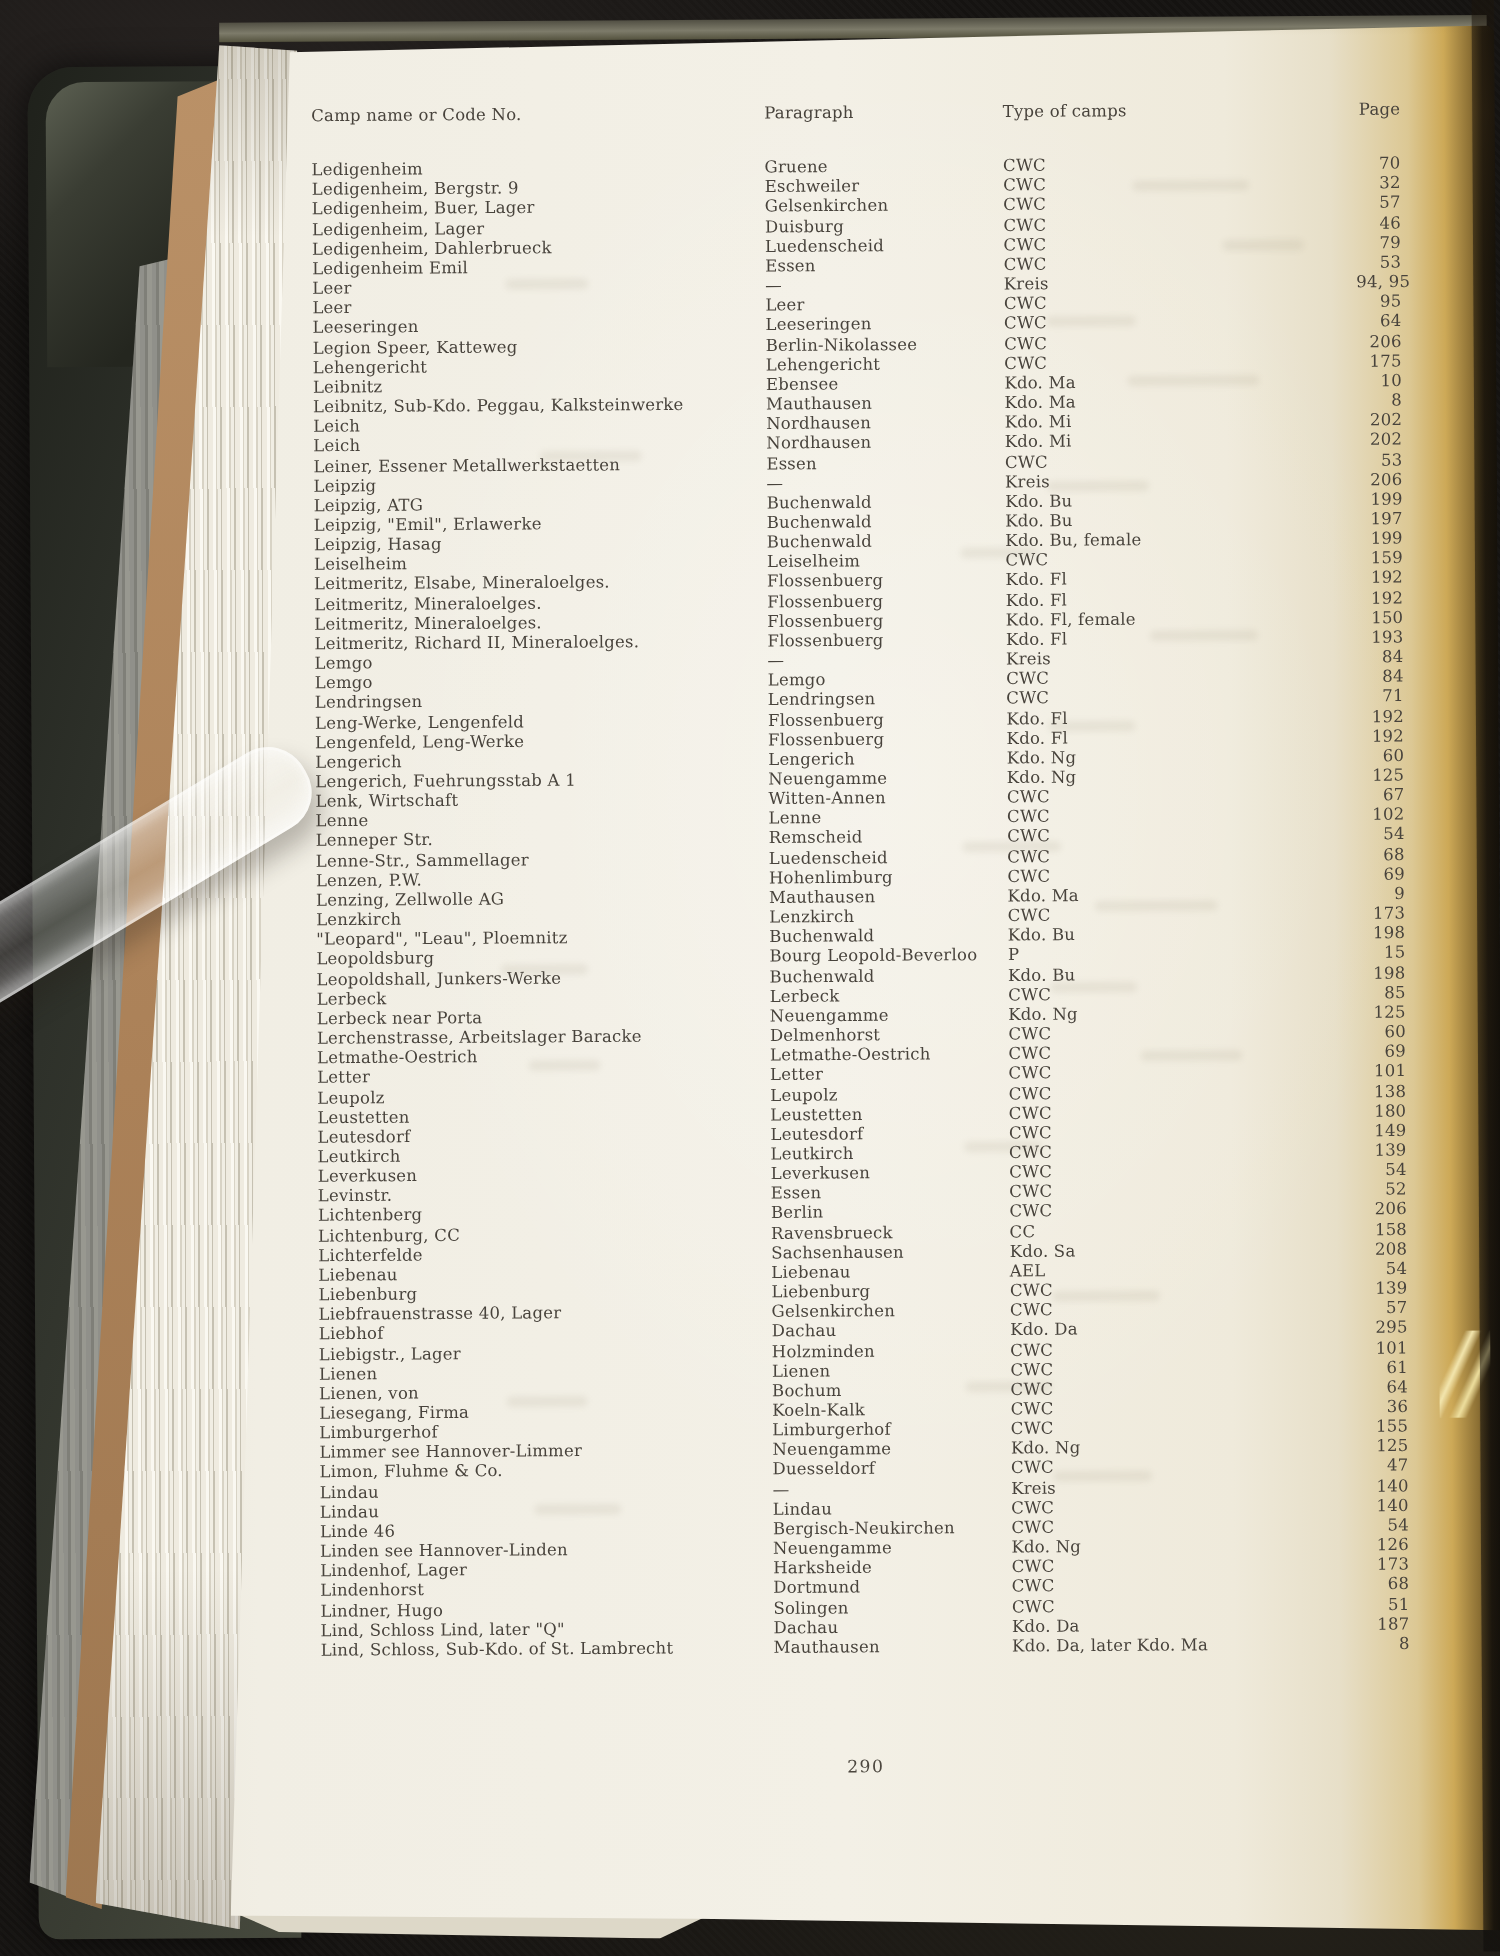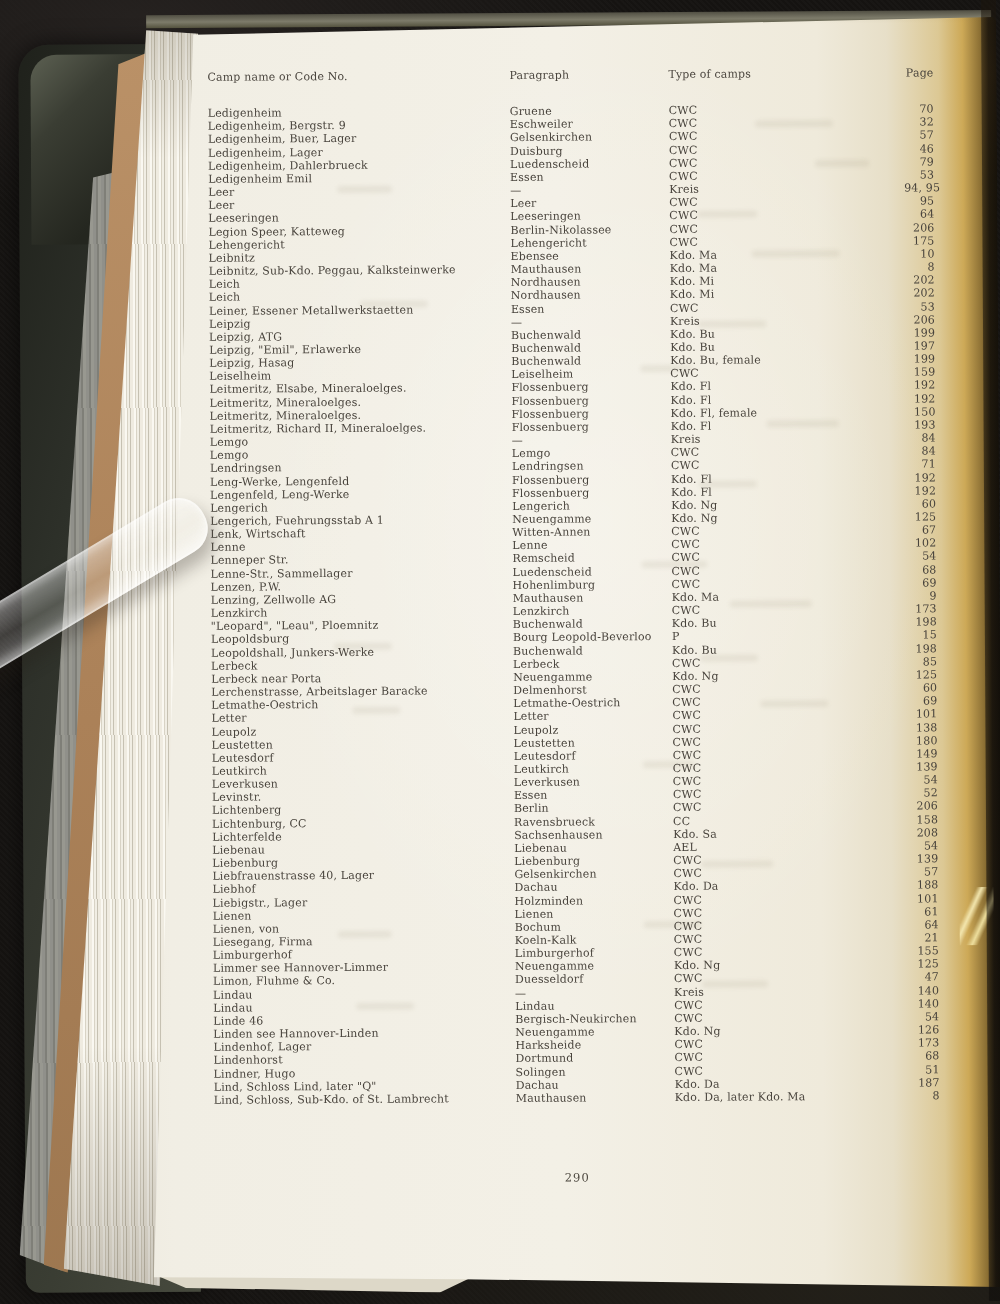--- a/index.html
+++ b/index.html
@@ -470,21 +470,21 @@
             <div class="row">
               <span class="c0">Liebfrauenstrasse 40, Lager</span>
               <span class="c1">Gelsenkirchen</span>
               <span class="c2">CWC</span>
               <span class="c3">57</span>
             </div>
             <div class="row">
               <span class="c0">Liebhof</span>
               <span class="c1">Dachau</span>
               <span class="c2">Kdo. Da</span>
-              <span class="c3">188</span>
+              <span class="c3">295</span>
             </div>
             <div class="row">
               <span class="c0">Liebigstr., Lager</span>
               <span class="c1">Holzminden</span>
               <span class="c2">CWC</span>
               <span class="c3">101</span>
             </div>
             <div class="row">
               <span class="c0">Lienen</span>
               <span class="c1">Lienen</span>
@@ -494,21 +494,21 @@
             <div class="row">
               <span class="c0">Lienen, von</span>
               <span class="c1">Bochum</span>
               <span class="c2">CWC</span>
               <span class="c3">64</span>
             </div>
             <div class="row">
               <span class="c0">Liesegang, Firma</span>
               <span class="c1">Koeln-Kalk</span>
               <span class="c2">CWC</span>
-              <span class="c3">21</span>
+              <span class="c3">36</span>
             </div>
             <div class="row">
               <span class="c0">Limburgerhof</span>
               <span class="c1">Limburgerhof</span>
               <span class="c2">CWC</span>
               <span class="c3">155</span>
             </div>
             <div class="row">
               <span class="c0">Limmer see Hannover-Limmer</span>
               <span class="c1">Neuengamme</span>

